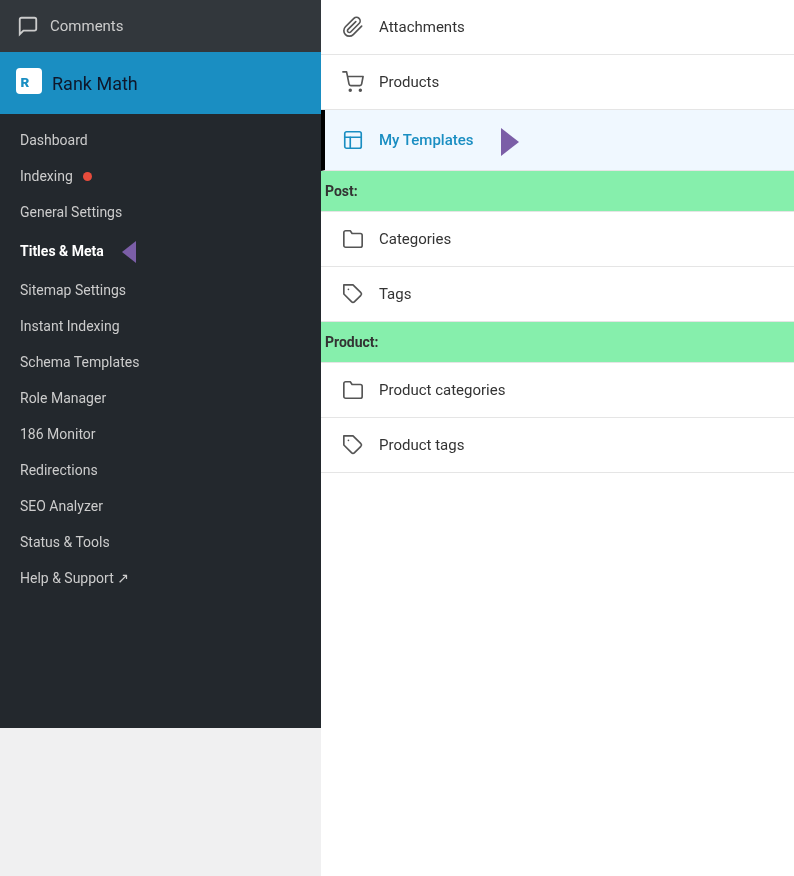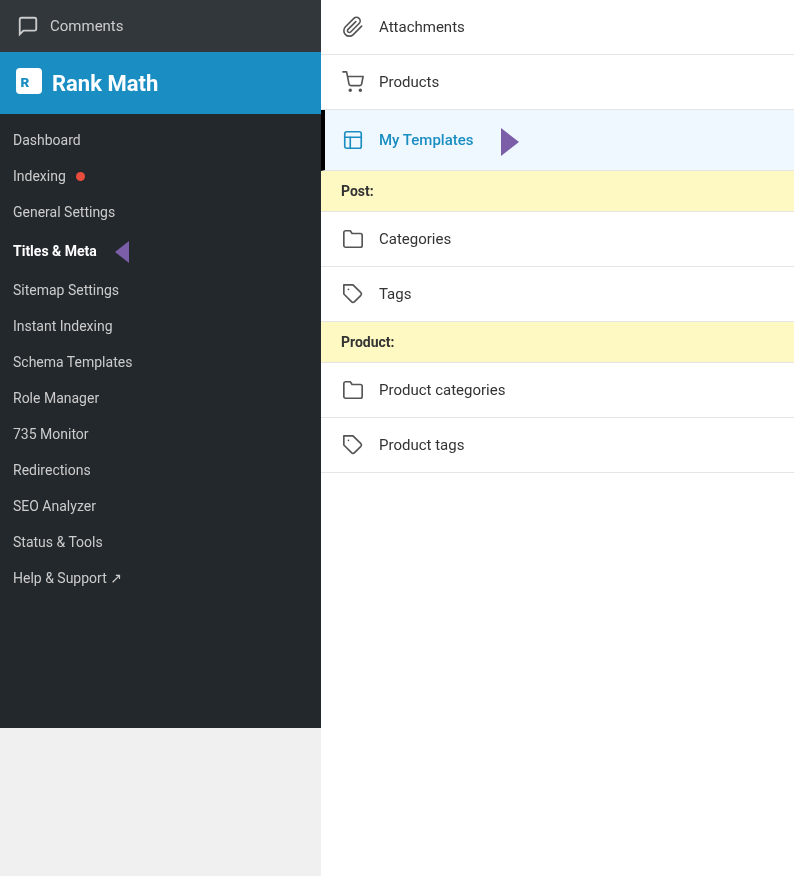--- a/index.html
+++ b/index.html
@@ -47,21 +47,21 @@
       position: relative;
     }
 
     .sidebar-nav {
       flex: 1;
       overflow-y: auto;
       padding: 8px 0;
     }
 
     .nav-item {
-      padding: 10px 13px;
+      padding: 10px 20px;
       color: #ccc;
       font-size: 14px;
       cursor: pointer;
       display: flex;
       align-items: center;
       gap: 6px;
       position: relative;
     }
 
     .nav-item.active {
@@ -122,22 +122,22 @@
       border-left: 4px solid #000000;
       padding-left: 16px;
     }
 
     .menu-item.highlighted .item-label {
       color: #1a8ec2;
       font-weight: 500;
     }
 
     .section-header {
-      background: #fef9c3;
-      padding: 12px 20px;
+      background: #86efac;
+      padding: 12px 4px;
       font-size: 14px;
       font-weight: 700;
       color: #333;
       border-bottom: 1px solid #e5e5e5;
     }
 
     .item-icon {
       font-size: 20px;
       color: #555;
       min-width: 24px;
@@ -193,21 +193,21 @@
     </span>
     <span>Comments</span>
   </div>
 
   <div class="sidebar-rank-math">
     <span>
       <svg width="26" height="26" viewBox="0 0 26 26" style="background:#fff;border-radius:4px;padding:2px;">
         <text x="3" y="20" font-size="16" font-weight="900" fill="#1a8ec2">R</text>
       </svg>
     </span>
-    <span style="font-size:22px;font-weight:700;color:#ffffff;">Rank Math</span>
+    <span style="font-size:18px;font-weight:400;color:#0f172a;">Rank Math</span>
 
   </div>
 
   <nav class="sidebar-nav">
     <ul style="list-style:none;">
 
       <li class="nav-item">
         <span>Dashboard</span>
       </li>
 
@@ -235,21 +235,21 @@
 
       <li class="nav-item">
         <span>Schema Templates</span>
       </li>
 
       <li class="nav-item">
         <span>Role Manager</span>
       </li>
 
       <li class="nav-item">
-        <span>735 Monitor</span>
+        <span>186 Monitor</span>
       </li>
 
       <li class="nav-item">
         <span>Redirections</span>
       </li>
 
       <li class="nav-item">
         <span>SEO Analyzer</span>
       </li>
 

